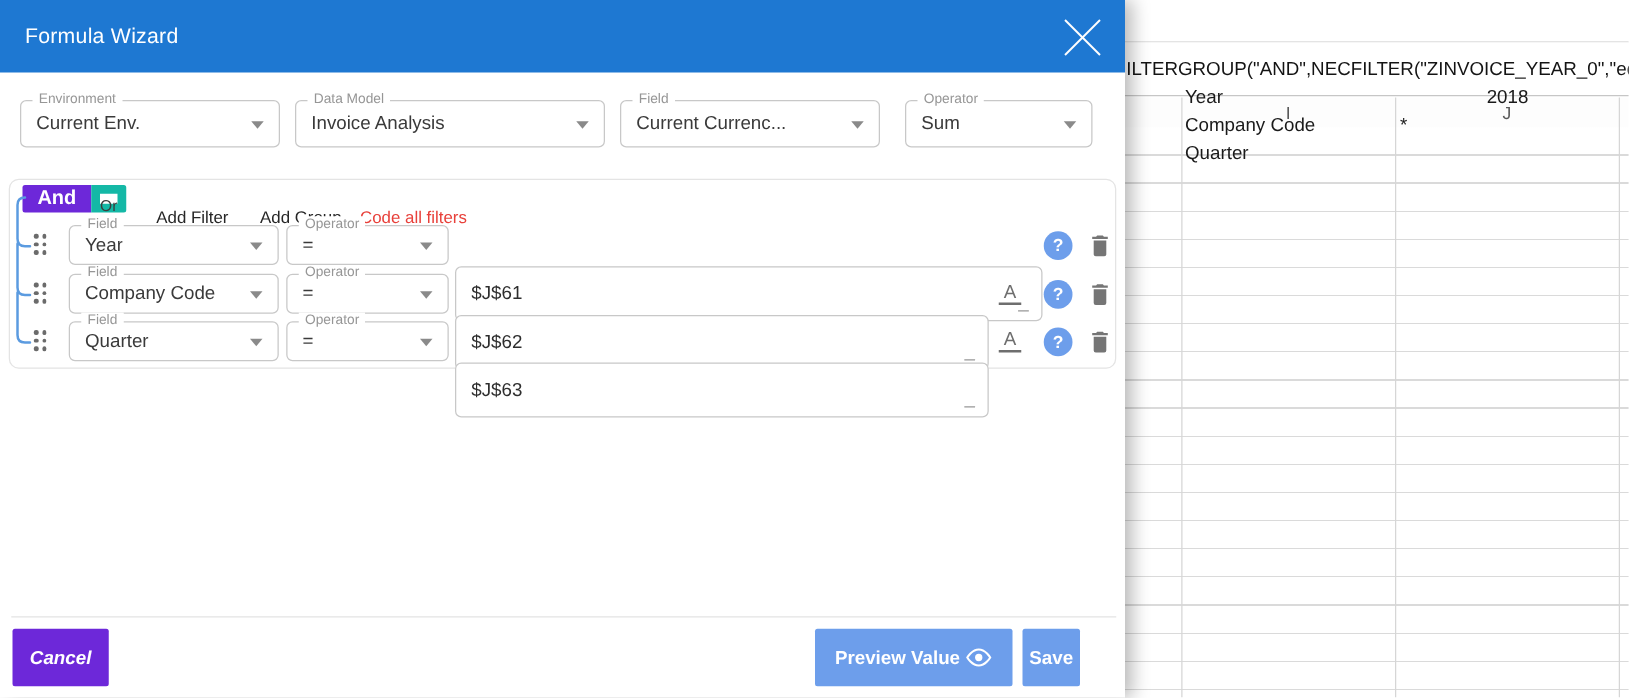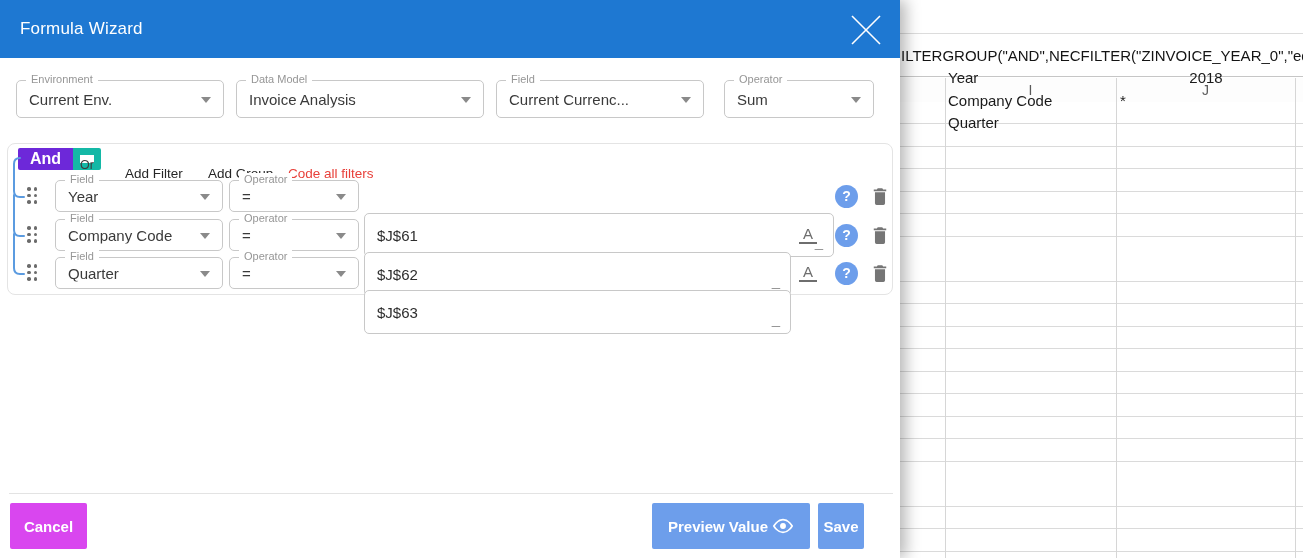--- a/index.html
+++ b/index.html
@@ -71,21 +71,21 @@
   .abc-ic { position:absolute; left:791px; top:6px; width:18px; text-align:center; font-size:15px; color:#6e6e6e;
             border-bottom:2px solid #6e6e6e; line-height:17px; cursor:pointer; }
   .help-ic { position:absolute; left:827px; top:5px; width:23px; height:23px; border-radius:50%; background:#6d9eeb;
              color:#fff; font-size:14px; font-weight:700; text-align:center; line-height:23px; cursor:pointer; }
   .trash-ic { position:absolute; left:861px; top:5px; width:22px; height:22px; cursor:pointer; }
 
   
   .foot-div { position:absolute; left:9px; top:493px; width:884px; height:1px; background:#e3e3e3; }
   .btn { position:absolute; top:503px; height:46px; border:none; border-radius:2px; color:#fff;
          font-family:"Liberation Sans", sans-serif; font-size:15px; font-weight:700; cursor:pointer; }
-  .btn-cancel { left:10px; width:77px; background:#d946ef; }
+  .btn-cancel { left:10px; width:77px; background:#6d28d9;font-style:italic; }
   .btn-preview { left:652px; width:158px; background:#6d9eeb; display:flex; align-items:center; justify-content:center; gap:4px; }
   .btn-save { left:818px; width:46px; background:#6d9eeb; }
 </style>
 </head>
 <body>
 
 <div class="sheet">
   <div class="sheet-topline"></div>
 
   <div class="formula-bar">

